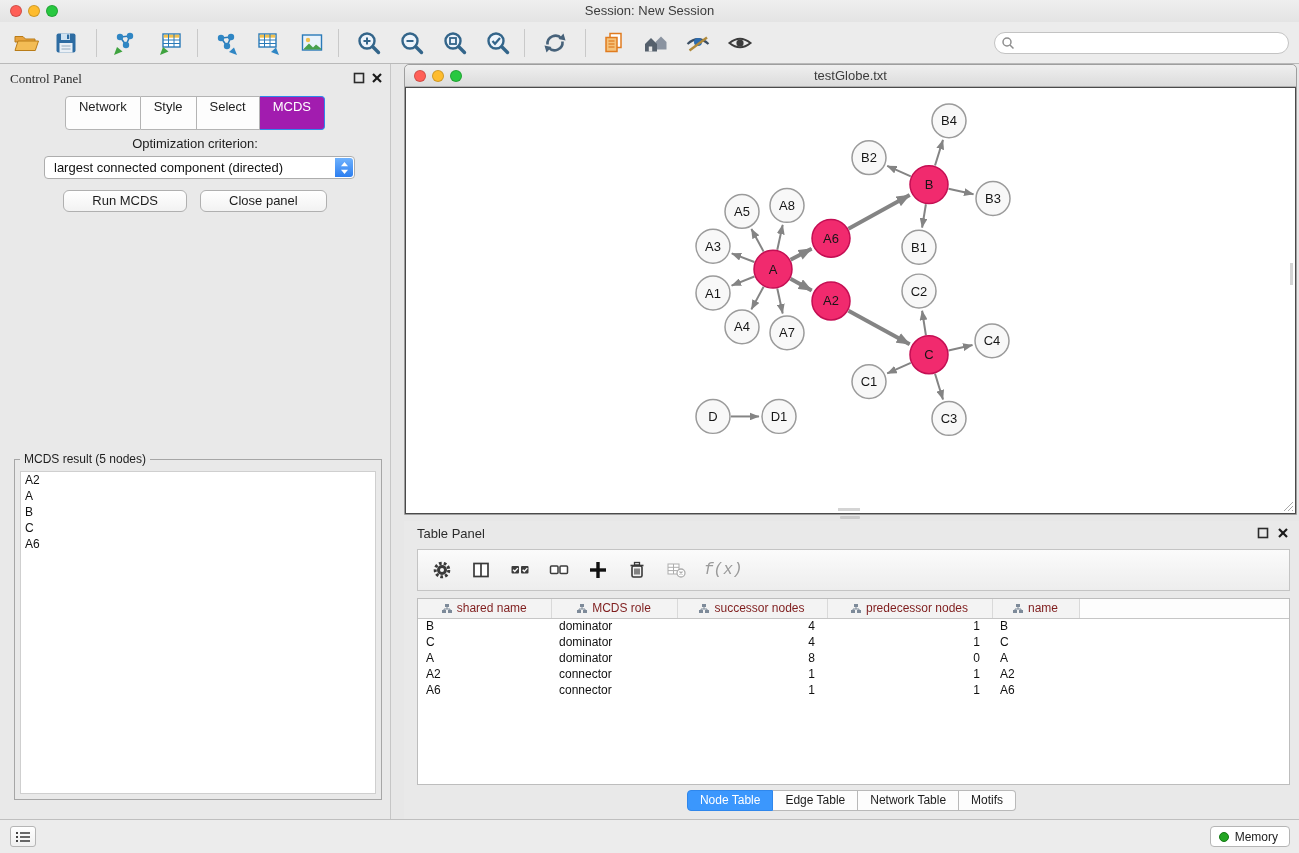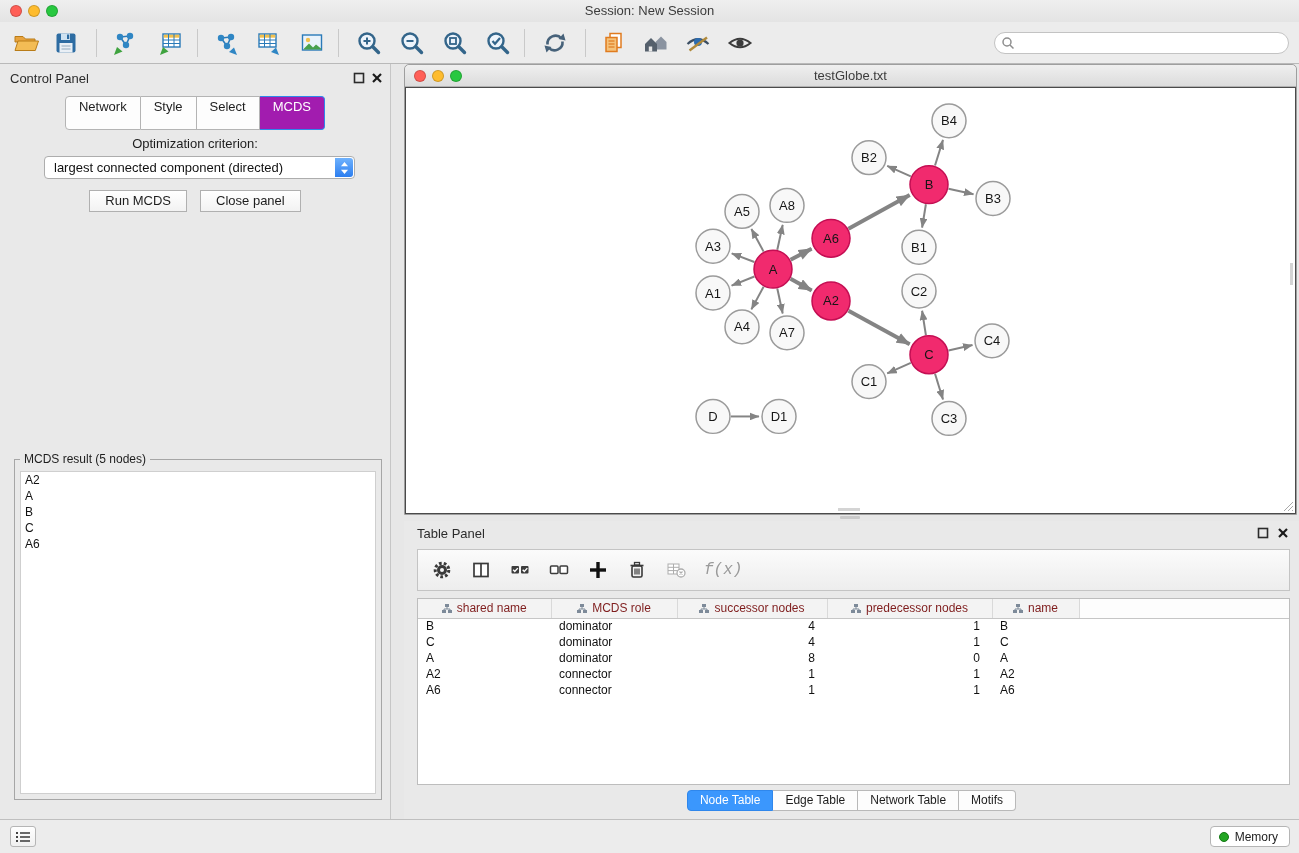--- a/index.html
+++ b/index.html
@@ -30,21 +30,21 @@
   .tb-icon { width:28px; height:28px; flex:0 0 auto; cursor:default; }
   .tb-sep { width:1px; height:28px; background:#c9c9c9; flex:0 0 auto; }
   .search-wrap { margin-left:auto; margin-right:10px; position:relative; }
   .search-input { width:295px; height:22px; border-radius:11px; border:1px solid #c3c3c3;
     background:#fff; padding-left:24px; font-size:12px; font-family:"Liberation Sans",sans-serif; outline:none; }
   .search-icon-svg { position:absolute; left:7px; top:4px; }
 
   
   .control-panel { position:absolute; left:0; top:64px; width:391px; height:755px;
     background:#e9e9e9; border-right:1px solid #c6c6c6; }
-  .cp-title { position:absolute; left:10px; top:7px; font-size:13px; color:#2c2c2c; }
+  .cp-title { position:absolute; left:10px; top:7px; font-size:13px; color:#2c2c2c;font-family:Liberation Serif, serif; }
   .win-btn { position:absolute; top:8px; width:12px; height:12px; }
   .cp-float { right:25px; } .cp-close { right:7px; }
   .tp-float { right:30px; } .tp-close { right:10px; }
 
   .cp-tabs { position:absolute; left:0; right:0; top:32px; display:flex; justify-content:center; }
   .cp-tab { height:34px; line-height:20px; padding:0 13px; font-size:13px; color:#1d1d1d;
     background:#fdfdfd; border:1px solid #b4b4b4; border-left:none; cursor:default; }
   .cp-tab:first-child { border-left:1px solid #b4b4b4; border-radius:4px 0 0 4px; }
   .cp-tab:last-child { border-radius:0 4px 4px 0; }
   .cp-tab.active { background:#a21caf; color:#fff; border-color:#2f87ec; }
@@ -53,22 +53,22 @@
     font-size:13px; color:#1d1d1d; }
   .cp-select { position:absolute; left:44px; top:92px; width:311px; height:23px;
     background:#fff; border:1px solid #adadad; border-radius:4px; }
   .cp-select-value { position:absolute; left:9px; top:3px; font-size:13px; color:#111; white-space:nowrap; }
   .select-stepper { position:absolute; right:1px; top:1px; width:18px; height:19px;
     border-radius:0 3px 3px 0; background:linear-gradient(#6fb2fd,#2c7ef0);
     display:flex; align-items:center; justify-content:center; }
 
   .cp-buttons { position:absolute; left:0; right:0; top:126px; display:flex;
     justify-content:center; gap:13px; }
-  .btn { height:22px; line-height:20px; padding:0 15px; font-size:13px; color:#1d1d1d;
-    background:linear-gradient(#ffffff,#f2f2f2); border:1px solid #b0b0b0; border-radius:0; cursor:default; }
+  .btn { height:22px; line-height:20px; padding:0 28px; font-size:13px; color:#1d1d1d;
+    background:linear-gradient(#ffffff,#f2f2f2); border:1px solid #b0b0b0; border-radius:6px; cursor:default; }
 
   .result-group { position:absolute; left:14px; top:395px; width:368px; height:341px;
     border:1px solid #a6a6a6; }
   .result-legend { position:absolute; left:5px; top:-8px; background:#e9e9e9; padding:0 4px;
     font-size:12px; color:#1d1d1d; }
   .result-list { position:absolute; left:5px; top:11px; right:5px; bottom:5px;
     background:#fff; border:1px solid #cfcfcf; overflow:hidden; }
   .result-item { font-size:12px; color:#111; padding:1px 4px; line-height:14px; }
 
   

